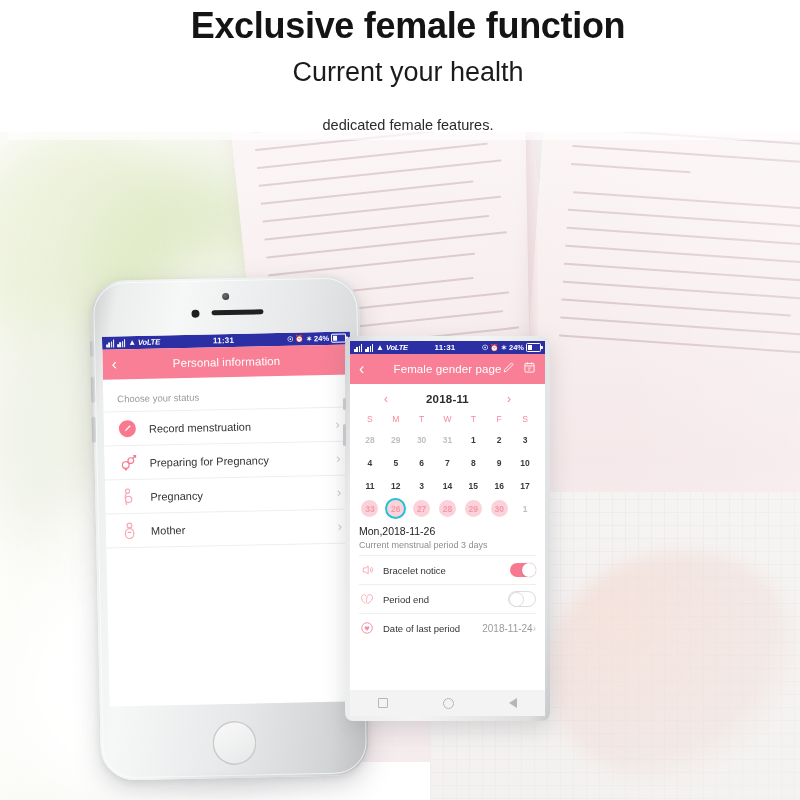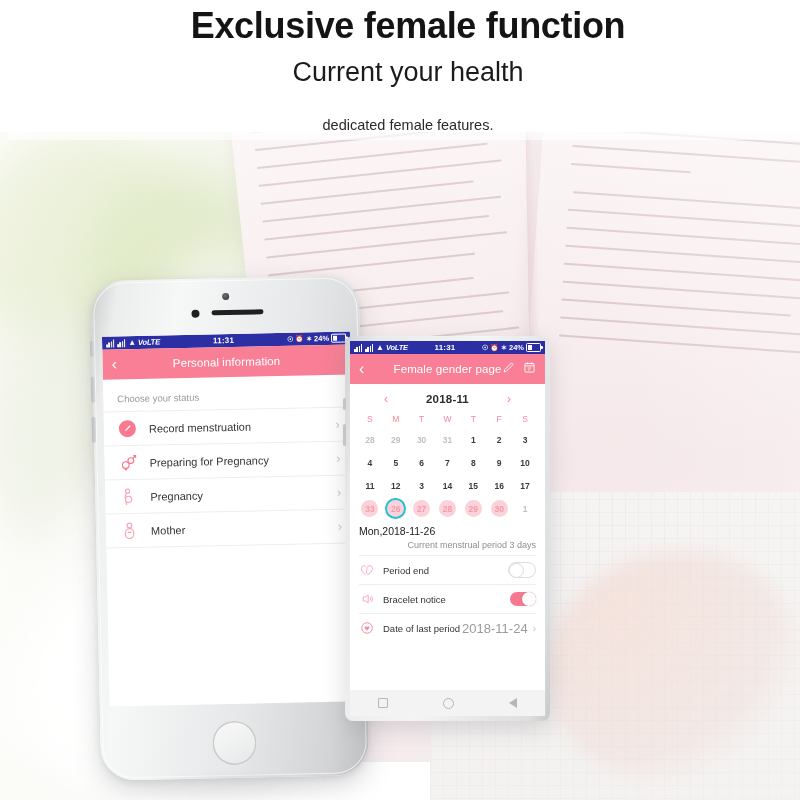--- a/index.html
+++ b/index.html
@@ -131,25 +131,25 @@
   .cal-row{margin-bottom:2px;font-weight:bold;}
   .cell{display:flex;align-items:center;justify-content:center;height:21px;}
   .cell span{display:flex;align-items:center;justify-content:center;width:17px;height:17px;border-radius:50%;
     font-size:8.5px;color:#3a3a3a;}
   .cell.out span{color:#c0c0c0;}
   .cell.period span{background:#fbd2d9;color:#f49aab;}
   .cell.today span{box-shadow:0 0 0 2px #22c1d6;background:#fbd2d9;color:#f49aab;}
 
   .dsum{padding:4px 9px 0;}
   .dsum .d1{font-size:10.5px;color:#222;font-weight:normal;}
-  .dsum .d2{font-size:9px;color:#8e8e8e;padding-top:3px;padding-bottom:5px;text-align:right;}
+  .dsum .d2{font-size:9px;color:#8e8e8e;padding-top:3px;padding-bottom:5px;}
   .drow{display:flex;align-items:center;height:28px;margin:0 9px;border-top:1px solid #eeeeee;}
   .drow-ic{width:16px;margin-right:8px;display:flex;align-items:center;justify-content:center;}
   .drow-lbl{font-size:9.5px;color:#333;flex:1;}
-  .drow-val{font-size:13px;color:#9b9b9b;margin-right:5px;}
+  .drow-val{font-size:10px;color:#9b9b9b;}
   .drow-chev{font-size:10px;color:#c5c5c5;font-weight:300;}
   .tgl{width:26px;height:14px;border-radius:8px;position:relative;}
   .tgl.off{background:#fff;border:1px solid #dcdcdc;}
   .tgl.off i{position:absolute;left:0px;top:0px;width:13px;height:13px;border-radius:50%;background:#fff;border:1px solid #dcdcdc;}
   .tgl.on{background:#f8798f;}
   .tgl.on i{position:absolute;right:0px;top:0px;width:14px;height:14px;border-radius:50%;background:#fff;box-shadow:0 0 2px rgba(0,0,0,.18);}
   .navbar{position:absolute;left:0;right:0;bottom:0;height:26px;background:#f3f3f3;display:flex;align-items:center;justify-content:space-around;}
   .navbar span{color:#b6b6b6;display:flex;align-items:center;justify-content:center;}
   .nb-sq{width:8px;height:8px;border:1.3px solid #b6b6b6;border-radius:1px;}
   .nb-ci{width:9px;height:9px;border:1.3px solid #b6b6b6;border-radius:50%;}
@@ -495,40 +495,40 @@
       </div>
 
       <div class="dsum">
         <div class="d1">Mon,2018-11-26</div>
         <div class="d2">Current menstrual period 3 days</div>
       </div>
 
       <div class="drow">
         <span class="drow-ic">
           <svg width="14" height="14" viewBox="0 0 24 24" fill="none" stroke="#f9a6b4" stroke-width="1.6">
-            <path d="M9.5 20 C4 16 2.5 12.5 2.5 9.5 C2.5 6.6 4.7 4.6 7.2 4.6 C8.6 4.6 9.9 5.4 9.5 7"></path>
-            <path d="M13.5 20 C19 16 21.5 12.5 21.5 9.5 C21.5 6.6 19.3 4.6 16.8 4.6 C14.3 4.6 12 6.6 12 9.5 C12 12.5 9 16 13.5 20 Z"></path>
-          </svg>
-        </span>
-        <span class="drow-lbl">Period end</span>
-        <span class="tgl off">
-            <i></i>
-          </span>
-      </div>
-
-      <div class="drow">
-        <span class="drow-ic">
-          <svg width="14" height="14" viewBox="0 0 24 24" fill="none" stroke="#f9a6b4" stroke-width="1.6">
             <path d="M10 8.5 L5.5 8.5 L5.5 15.5 L10 15.5 L14 19 L14 5 Z"></path>
             <path d="M17 9 C18.6 10.6 18.6 13.4 17 15"></path>
             <path d="M19.4 6.8 C22 9.4 22 14.6 19.4 17.2"></path>
           </svg>
         </span>
         <span class="drow-lbl">Bracelet notice</span>
         <span class="tgl on">
+            <i></i>
+          </span>
+      </div>
+
+      <div class="drow">
+        <span class="drow-ic">
+          <svg width="14" height="14" viewBox="0 0 24 24" fill="none" stroke="#f9a6b4" stroke-width="1.6">
+            <path d="M9.5 20 C4 16 2.5 12.5 2.5 9.5 C2.5 6.6 4.7 4.6 7.2 4.6 C8.6 4.6 9.9 5.4 9.5 7"></path>
+            <path d="M13.5 20 C19 16 21.5 12.5 21.5 9.5 C21.5 6.6 19.3 4.6 16.8 4.6 C14.3 4.6 12 6.6 12 9.5 C12 12.5 9 16 13.5 20 Z"></path>
+          </svg>
+        </span>
+        <span class="drow-lbl">Period end</span>
+        <span class="tgl off">
             <i></i>
           </span>
       </div>
 
       <div class="drow">
         <span class="drow-ic">
           <svg width="14" height="14" viewBox="0 0 24 24" fill="none" stroke="#f28fa2" stroke-width="1.6">
             <circle cx="12" cy="12" r="9"></circle>
             <path d="M12 16.5 C9 14 8 12.5 8 11.2 C8 10 8.9 9.2 10 9.2 C10.8 9.2 11.6 9.7 12 10.5 C12.4 9.7 13.2 9.2 14 9.2 C15.1 9.2 16 10 16 11.2 C16 12.5 15 14 12 16.5 Z" fill="#f28fa2" stroke="none"></path>
           </svg>

